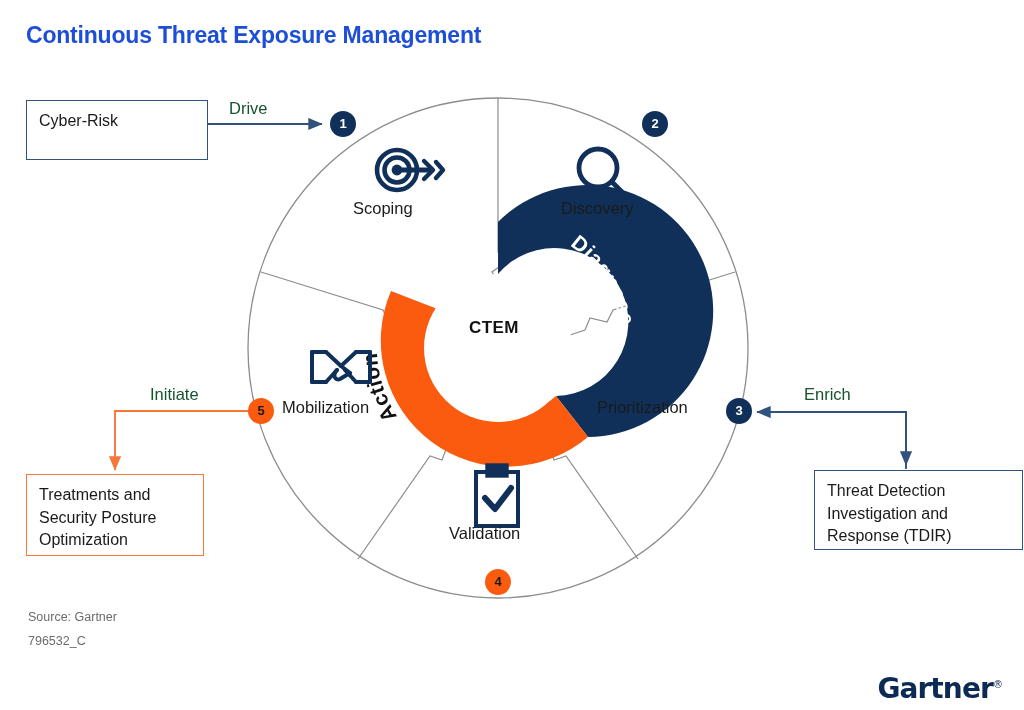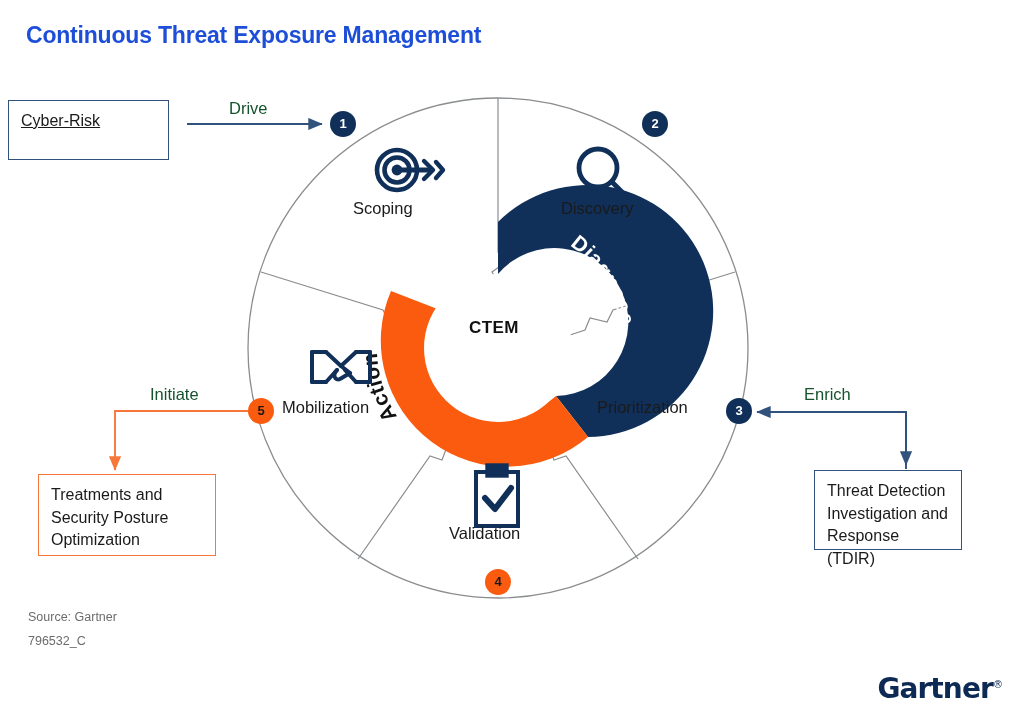--- a/index.html
+++ b/index.html
@@ -214,31 +214,31 @@
 <div class="lbl" style="left:597px;top:398px;">Prioritization</div>
 <div class="lbl" style="left:449px;top:524px;">Validation</div>
 <div class="lbl" style="left:282px;top:398px;">Mobilization</div>
 
 <div id="ctem-label" style="left:469px;top:318px;">CTEM</div>
 
 <div class="conn-lbl" style="left:229px;top:99px;">Drive</div>
 <div class="conn-lbl" style="left:804px;top:385px;">Enrich</div>
 <div class="conn-lbl" style="left:150px;top:385px;">Initiate</div>
 
-<div class="box navy" style="left:8px;top:100px;width:161px;height:60px;text-decoration:underline;">
+<div class="box navy" style="left:26px;top:100px;width:182px;height:60px;">
   <div>Cyber-Risk</div>
 </div>
 
-<div class="box navy" style="left:814px;top:470px;width:148px;height:80px;">
+<div class="box navy" style="left:814px;top:470px;width:209px;height:80px;">
   <div>Threat Detection</div>
   <div>Investigation and</div>
   <div>Response (TDIR)</div>
 </div>
 
-<div class="box orange" style="left:26px;top:474px;width:178px;height:82px;margin-left:12px;">
+<div class="box orange" style="left:26px;top:474px;width:178px;height:82px;">
   <div>Treatments and</div>
   <div>Security Posture</div>
   <div>Optimization</div>
 </div>
 
 <div class="footer-src" style="top:610px;">Source: Gartner</div>
 <div class="footer-src" style="top:634px;">796532_C</div>
 
 <div id="logo">
   <span>Gartner</span><span class="reg">®</span>

